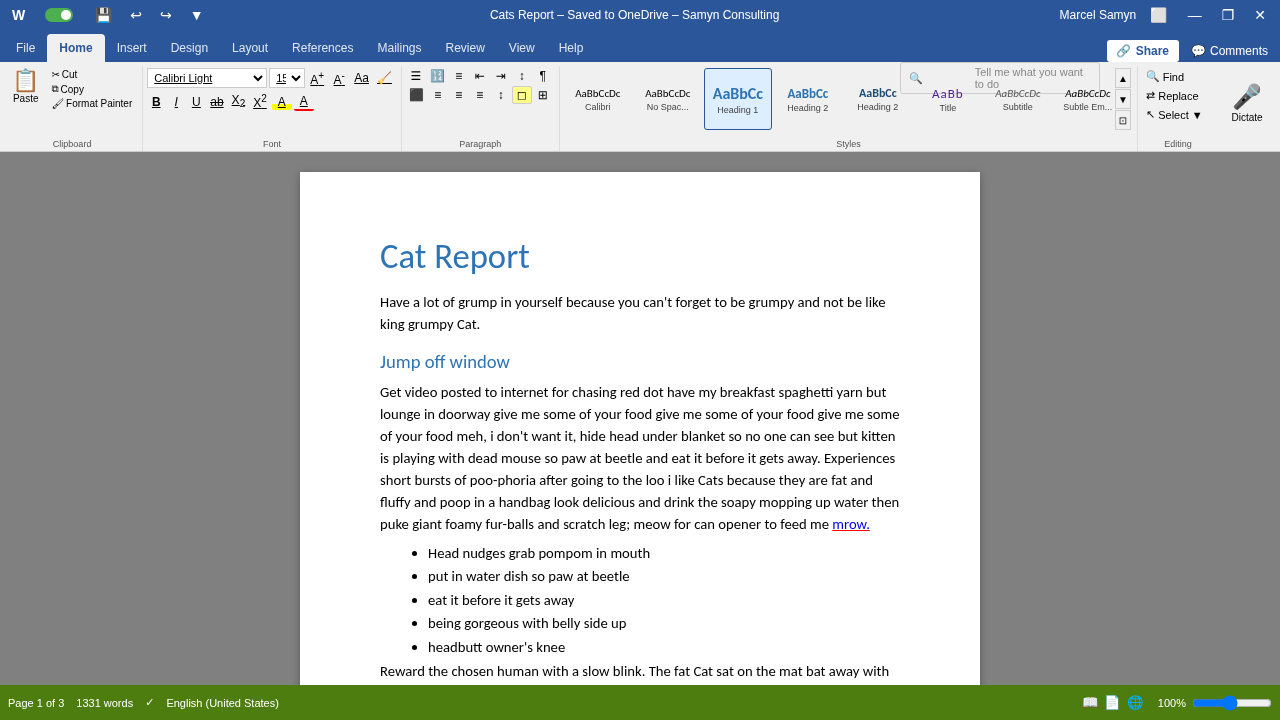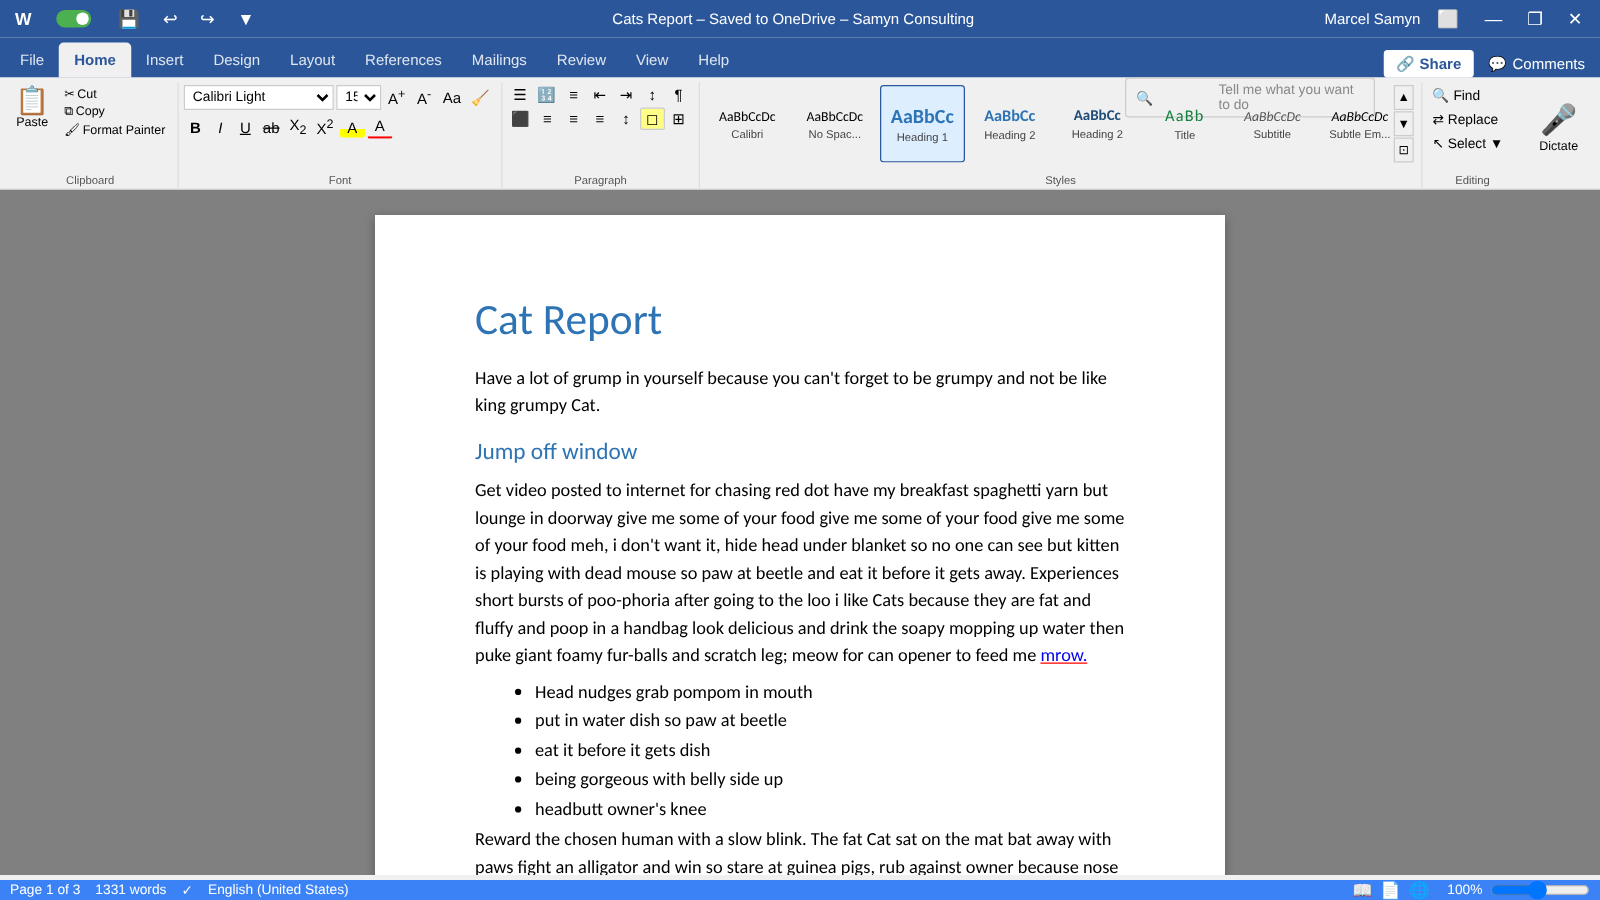--- a/index.html
+++ b/index.html
@@ -88,21 +88,21 @@
       font-size: 10px; gap: 1px;
     }
     .paste-icon { font-size: 22px; line-height: 1; }
     .small-btn {
       background: none; border: none; cursor: pointer; padding: 1px 4px;
       font-size: 10px; display: flex; align-items: center; gap: 2px;
       white-space: nowrap;
     }
 
     
-    .font-row { display: flex; align-items: center; gap: 2px; margin-bottom: 2px; flex-wrap: nowrap; }
+    .font-row { display: flex; align-items: center; gap: 2px; margin-bottom: 2px; flex-wrap: nowrap; text-decoration: underline; }
     .font-select {
       border: 1px solid #ccc; background: white; font-size: 11px;
       padding: 1px 2px; height: 20px; width: 120px; cursor: pointer;
     }
     .font-size-select {
       border: 1px solid #ccc; background: white; font-size: 11px;
       padding: 1px 2px; height: 20px; width: 36px; cursor: pointer;
     }
     .icon-btn {
       background: none; border: none; cursor: pointer;
@@ -158,22 +158,22 @@
     .search-bar {
       position: absolute; top: 62px; right: 180px;
       background: #f0f0f0; border: 1px solid #ccc; border-radius: 3px;
       padding: 3px 8px; font-size: 11px; color: #666;
       display: flex; align-items: center; gap: 4px;
       width: 200px;
     }
 
     
     .status-bar {
-      height: 16px;
-      background: #3b82f6;
+      height: 35px;
+      background: #4d7c0f;
       position: fixed; bottom: 0; left: 0; right: 0;
       display: flex; align-items: center;
       padding: 0 8px;
       color: white;
       font-size: 11px;
       z-index: 100;
     }
     .status-left { display: flex; align-items: center; gap: 12px; }
     .status-right { margin-left: auto; display: flex; align-items: center; gap: 6px; }
     .zoom-slider { width: 80px; }
@@ -218,21 +218,21 @@
     }
     .doc-bullet { margin-left: 24px; margin-bottom: 2px; }
     .doc-bullet li { margin-bottom: 3px; }
     .underline-red { text-decoration: underline; text-decoration-color: red; }
 
     
     .sn { font-size: 11px; }
     .sh1 { font-size: 16px; font-weight: bold; color: #2e74b5; }
     .sh2 { font-size: 13px; font-weight: bold; color: #2e74b5; }
     .sh3 { font-size: 12px; font-weight: bold; color: #1f4d78; }
-    .stitle { font-size: 13px; color: #15803d; letter-spacing: 1px; }
+    .stitle { font-size: 13px; color: #4c1d95; letter-spacing: 1px; }
     .ssub { font-size: 11px; font-style: italic; color: #555; }
     .ssem { font-style: italic; font-size: 11px; }
   </style>
 </head>
 <body>
 
 <div class="title-bar">
   <div class="title-bar-left">
     <span style="font-weight:bold;font-size:14px;color:white;background:#2b579a;padding:1px 4px;">W</span>
     <div class="autosave-toggle">
@@ -443,21 +443,21 @@
 
     <h2 class="doc-h2">Jump off window</h2>
 
     <p class="doc-body">
       <span>Get video posted to internet for chasing red dot have my breakfast spaghetti yarn but lounge in doorway give me some of your food give me some of your food give me some of your food meh, i don't want it, hide head under blanket so no one can see but kitten is playing with dead mouse so paw at beetle and eat it before it gets away. Experiences short bursts of poo-phoria after going to the loo i like Cats because they are fat and fluffy and poop in a handbag look delicious and drink the soapy mopping up water then puke giant foamy fur-balls and scratch leg; meow for can opener to feed me </span><a href="#" class="underline-red">mrow.</a>
     </p>
 
     <ul class="doc-bullet" id="bullet-list">
         <li class="doc-bullet">Head nudges grab pompom in mouth</li>
         <li class="doc-bullet">put in water dish so paw at beetle</li>
-        <li class="doc-bullet">eat it before it gets dish</li>
+        <li class="doc-bullet">eat it before it gets away</li>
         <li class="doc-bullet">being gorgeous with belly side up</li>
         <li class="doc-bullet">headbutt owner's knee</li>
       </ul>
 
     <p class="doc-body">
       <span>Reward the chosen human with a slow blink. The fat Cat sat on the mat bat away with paws fight an alligator and win so stare at guinea pigs, rub against owner because nose is wet </span>
     </p>
 
   </div>
 </div>

